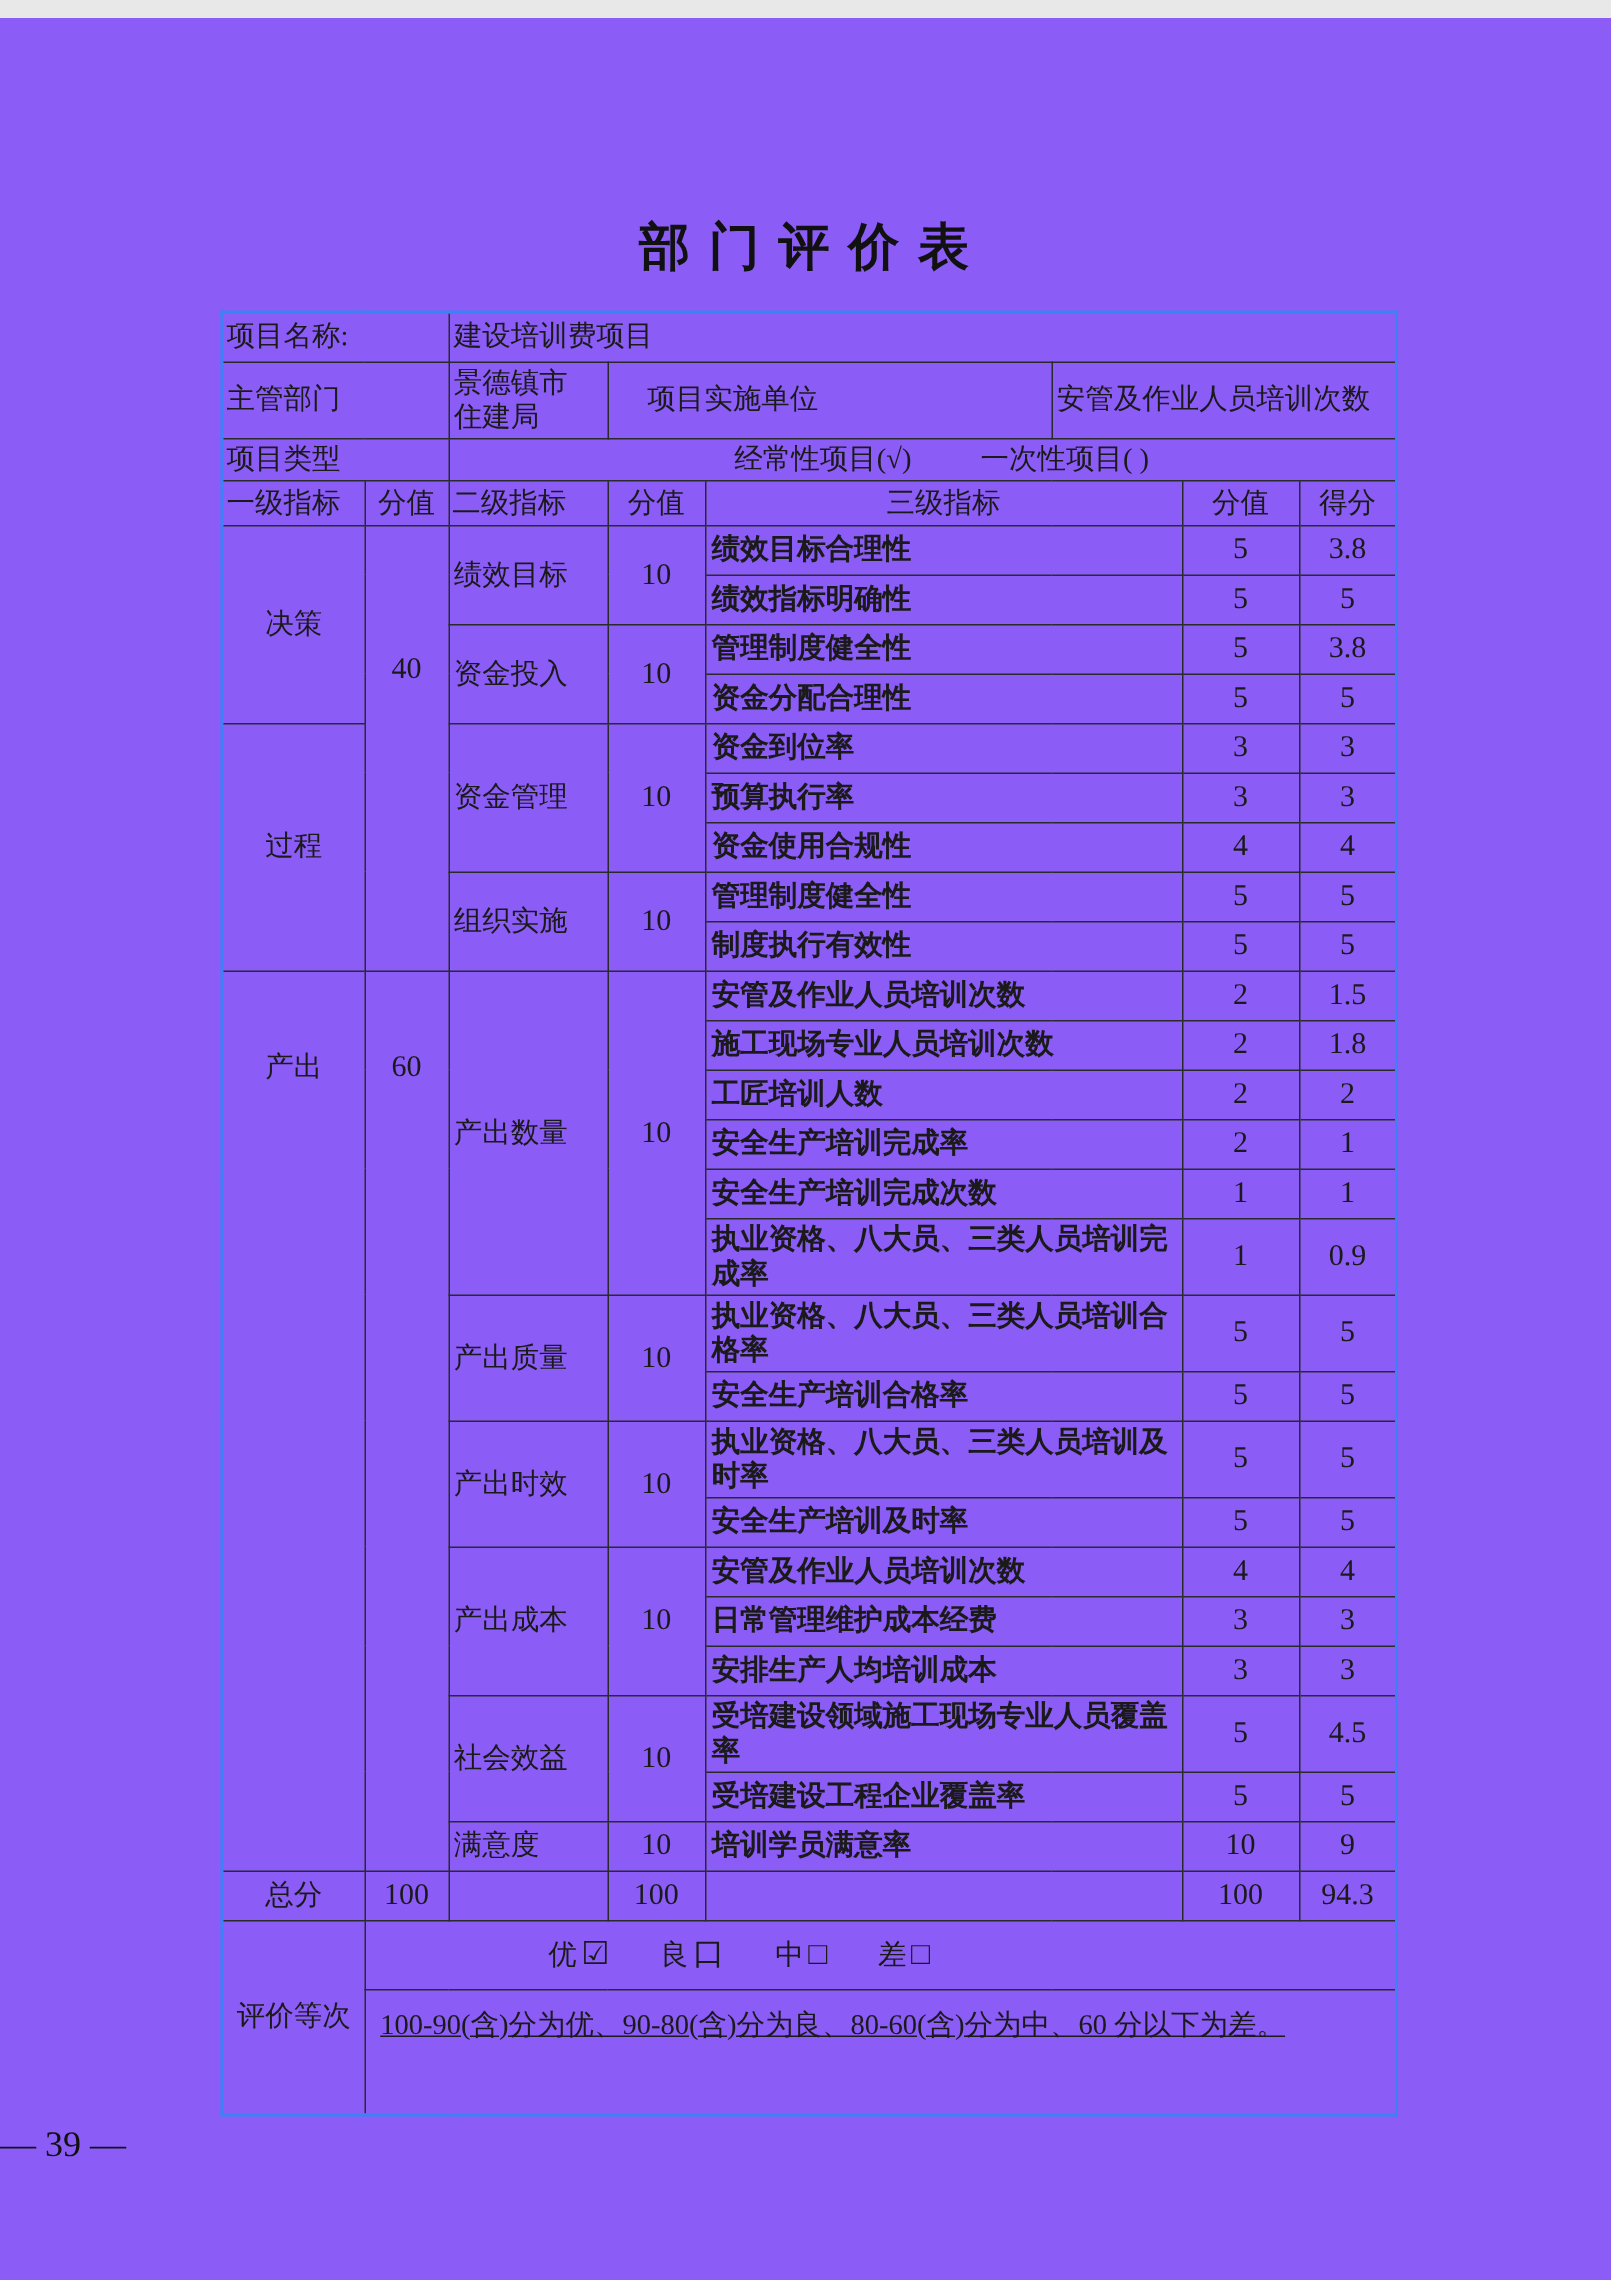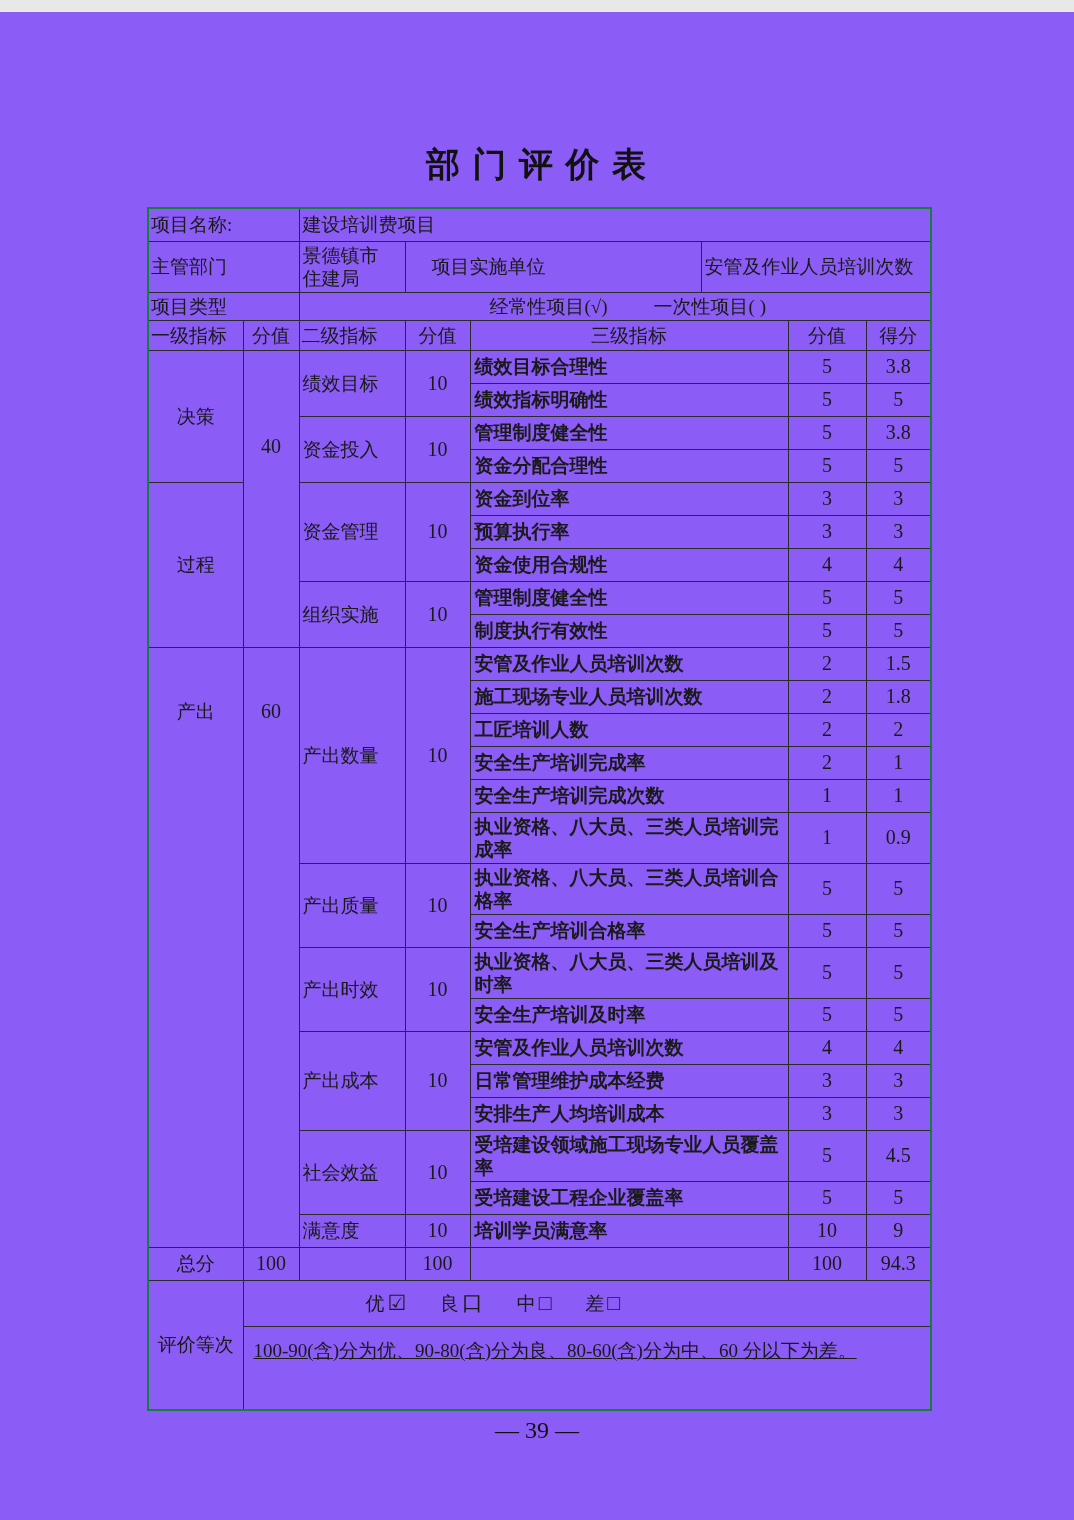--- a/index.html
+++ b/index.html
@@ -14,21 +14,21 @@
   .doc-title {
     position:absolute; top:130px; left:0; width:100%;
     margin:0; text-align:center;
     font-size:34px; font-weight:bold; letter-spacing:2px;
     color:#111;
   }
   table.eval {
     position:absolute; left:147px; top:195px;
     width:783px;
     border-collapse:collapse; table-layout:fixed;
-    border:2px solid #15803d;
+    border:2px solid #3b82f6;
   }
   td {
     border:1.5px solid #2a2a2a;
     font-size:19px; line-height:23px;
     padding:2px 3px;
     vertical-align:middle;
     overflow:hidden;
     word-break:break-all;
   }
   tr.h33 { height:33px; }
@@ -49,21 +49,21 @@
   .impl-label { padding-left:26px; }
   .dept-wrap { width:84px; }
   .type-cell { padding-left:190px; }
   .type-opt2 { margin-left:46px; }
   .rating-opts { padding-left:122px; }
   .rating-opt { margin-right:29px; white-space:nowrap; }
   .rating-box { margin-left:3px; font-size:21px; }
   .note-cell { vertical-align:top; padding:12px 8px 0 10px;text-decoration:underline; }
   .page-number {
     position:absolute; top:1405px; left:0; width:100%;
-    text-align:center; font-size:24px; color:#111;
+    font-size:24px; color:#111;
   }
 </style>
 </head>
 <body>
 
 <div class="page">
 
   <h1 class="doc-title">部 门 评 价 表</h1>
 
   <table class="eval">

